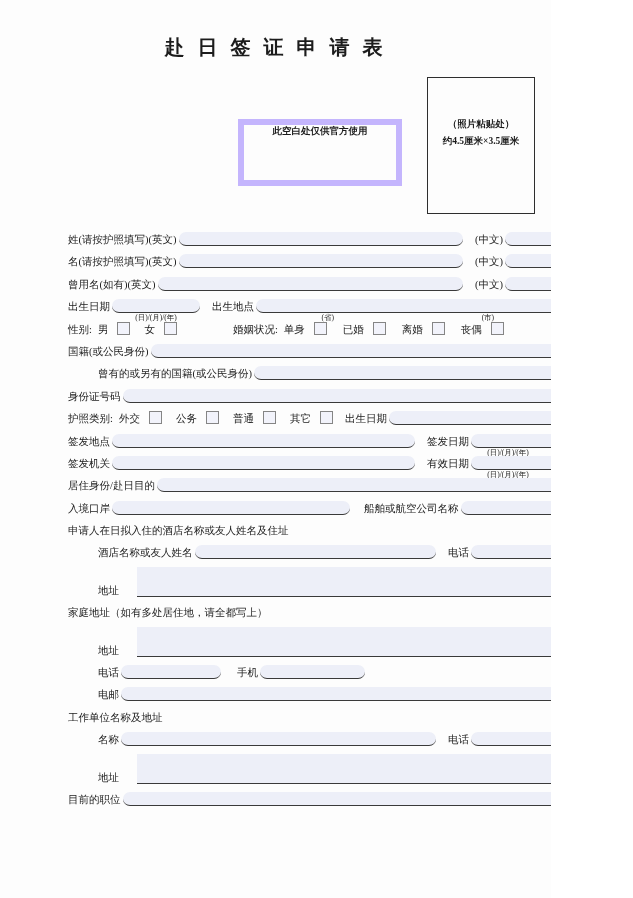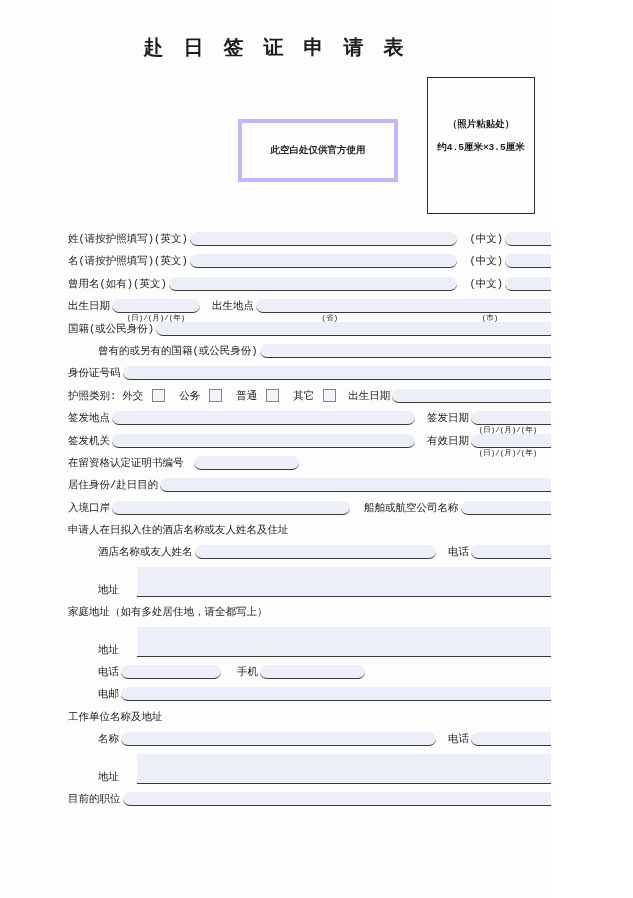--- a/index.html
+++ b/index.html
@@ -1,36 +1,36 @@
 <!DOCTYPE html>
 <html><head>
 <meta charset="utf-8">
 <style>
   html,body{margin:0;padding:0;background:#ffffff;}
   .page{
     position:relative;width:551px;height:898px;background:#fdfdfd;
-    font-family:Liberation Mono, monospace;color:#1c1c1c;
+    font-family:Liberation Serif, serif;color:#1c1c1c;
     overflow:hidden;
   }
   .title{
     position:absolute;top:34px;left:0;right:0;margin:0;
     text-align:center;font-size:20px;font-weight:600;letter-spacing:4px;
     white-space:pre;
   }
   .official-box{
     position:absolute;left:238px;top:119px;width:152px;height:55px;
-    border:4px solid #c4b5fd;display:flex;align-items:center;justify-content:center;
+    border:6px solid #c4b5fd;display:flex;justify-content:center;
     font-size:9.5px;font-weight:600;
   }
   .photo-box{
     position:absolute;left:427px;top:77px;width:108px;height:137px;
     border:1.5px solid #2e2e2e;box-sizing:border-box;text-align:center;
     font-size:9.5px;font-weight:600;padding-top:40px;
   }
-  .photo-box .l2{margin-top:10px;white-space:nowrap;}
+  .photo-box .l2{margin-top:4px;white-space:nowrap;}
   .form{position:absolute;left:68px;top:231px;width:515px;font-size:10.5px;}
   .row{display:flex;align-items:flex-end;height:15px;margin-bottom:7.4px;position:relative;}
   .rtall{height:30px;gap:16px;}
   .indent{padding-left:30px;}
   .lbl{white-space:nowrap;line-height:13px;}
   .fld{
     flex:1 1 auto;height:13px;margin-left:2px;
     background:#edeff8;border-bottom:1.6px solid #3a3a3a;position:relative;border-radius:7px;
   }
   .fldtall{
@@ -103,20 +103,36 @@
       <span class="fld fx w88">
         <span class="sub sub-center">(日)/(月)/(年)</span>
       </span>
       <span class="lbl ml12">出生地点</span>
       <span class="fld">
         <span class="sub" style="left:20%">(省)</span>
         <span class="sub" style="left:69%">(市)</span>
       </span>
     </div>
 
+    <div class="row">
+      <span class="lbl">性别: </span>
+      <span class="lbl ml6">男</span>
+      <span class="cb"></span>
+      <span class="lbl ml14">女</span>
+      <span class="cb"></span>
+      <span class="lbl ml56">婚姻状况: </span>
+      <span class="lbl ml6">单身</span>
+      <span class="cb"></span>
+      <span class="lbl ml16">已婚</span>
+      <span class="cb"></span>
+      <span class="lbl ml16">离婚</span>
+      <span class="cb"></span>
+      <span class="lbl ml16">丧偶</span>
+      <span class="cb"></span>
+    </div>
 
     <div class="row">
       <span class="lbl">国籍(或公民身份)</span>
       <span class="fld">
         <span class="chev"></span>
       </span>
     </div>
 
     <div class="row indent">
       <span class="lbl">曾有的或另有的国籍(或公民身份)</span>
@@ -155,24 +171,20 @@
 
     <div class="row">
       <span class="lbl">签发机关</span>
       <span class="fld"></span>
       <span class="lbl ml12">有效日期</span>
       <span class="fld fx w112">
         <span class="sub sub-right">(日)/(月)/(年)</span>
       </span>
     </div>
 
-    <div class="row">
-      <span class="lbl">在留资格认定证明书编号</span>
-      <span class="fld fx w105 ml10"></span>
-    </div>
 
     <div class="row">
       <span class="lbl">居住身份/赴日目的</span>
       <span class="fld"></span>
     </div>
 
 
     <div class="row">
       <span class="lbl">入境口岸</span>
       <span class="fld fx w238"></span>

